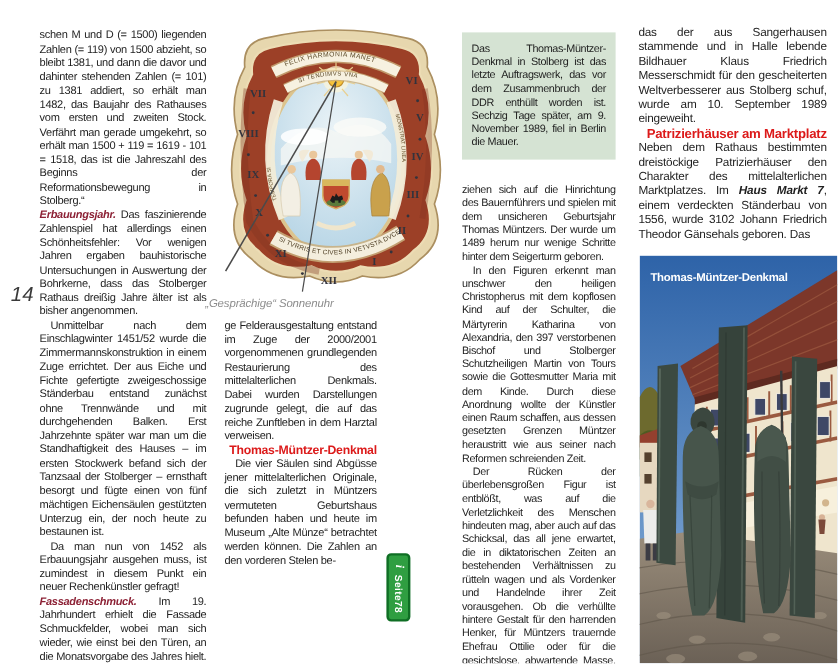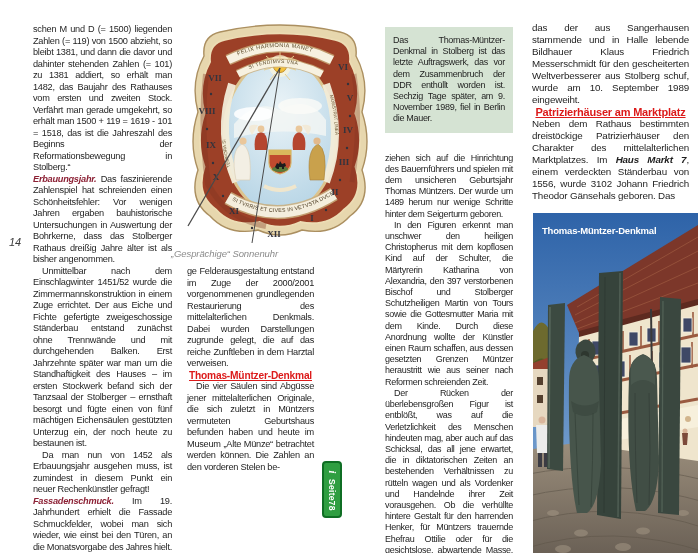--- a/index.html
+++ b/index.html
@@ -6,25 +6,25 @@
   .page{position:relative;width:698px;height:553px;background:#fff;overflow:hidden;
         font-family:"Liberation Sans",sans-serif;color:#1e1e1e;}
   .textcol{position:absolute;text-align:justify;}
   .textcol p{margin:0;}
   #col1{left:33px;top:24px;width:139px;font-size:9.2px;line-height:11.5px;letter-spacing:-0.25px;}
   #col2{left:187px;top:266px;width:127px;font-size:9.2px;line-height:11.5px;letter-spacing:-0.25px;}
   #col3{left:385px;top:27px;width:128px;font-size:9px;line-height:11.2px;letter-spacing:-0.3px;}
   #col4{left:532px;top:22px;width:157px;font-size:9.8px;line-height:12px;letter-spacing:-0.15px;}
   .ind{text-indent:9px;}
   .lead{font-style:italic;font-weight:bold;color:#8c2135;}
-  .h-red{color:#dc1a1a;font-weight:bold;font-size:10.2px;margin:7px 0 2px 0;text-align:center;letter-spacing:-0.2px;text-decoration:underline;}
+  .h-red{color:#dc1a1a;font-weight:bold;font-size:10.2px;margin:7px 0 2px 0;text-align:right;letter-spacing:-0.2px;}
   #col4 .h-red{font-size:11px;}
   .bi{font-weight:bold;font-style:italic;}
   .infobox{background:#d5e3d3;padding:8px 8px;margin-bottom:20px;text-align:justify;}
-  .pagenum{position:absolute;left:9px;top:236px;font-style:italic;font-size:11px;color:#3a3a3a;}
+  .pagenum{position:absolute;left:9px;top:236px;font-style:italic;font-size:17px;color:#3a3a3a;}
   .sundial-wrap{position:absolute;left:186px;top:14px;width:188px;height:230px;}
   .caption{position:absolute;left:171px;top:248px;width:188px;text-align:left;
            font-style:italic;font-size:9.5px;color:#8c8c8c;letter-spacing:-0.1px;}
   .tab{position:absolute;left:322px;top:461px;width:20px;height:57px;background:#2f9e41;
        border:2px solid #0f6e24;border-radius:4px;box-sizing:border-box;display:flex;
        flex-direction:column;align-items:center;justify-content:center;gap:3px;}
   .tab .ticon{color:#fff;font-weight:bold;font-style:italic;font-size:10px;
        font-family:"Liberation Serif",serif;transform:rotate(90deg);line-height:8px;}
   .tab .tlbl{writing-mode:vertical-rl;color:#fff;font-weight:bold;font-size:8.5px;letter-spacing:0.3px;}
   .photo-wrap{position:absolute;left:533px;top:213px;width:165px;height:340px;}
@@ -32,21 +32,21 @@
 </style>
 </head>
 <body>
 
 <div class="page">
 
   <span class="pagenum">14</span>
 
   <div class="textcol" id="col1">
     <p>schen M und D (= 1500) liegenden Zahlen (= 119) von 1500 abzieht, so bleibt 1381, und dann die davor und dahinter stehenden Zahlen (= 101) zu 1381 addiert, so erhält man 1482, das Baujahr des Rathauses vom ersten und zweiten Stock. Verfährt man gerade umgekehrt, so erhält man 1500 + 119 = 1619 - 101 = 1518, das ist die Jahreszahl des Beginns der Reformationsbewegung in Stolberg.“</p>
-    <p><span class="lead">Erbauungsjahr.</span><span> Das faszinierende Zahlenspiel hat schreienden einen Schönheitsfehler: Vor wenigen Jahren ergaben bauhistorische Untersuchungen in Auswertung der Bohrkerne, dass das Stolberger Rathaus dreißig Jahre älter ist als bisher angenommen.</span></p>
+    <p><span class="lead">Erbauungsjahr.</span><span> Das faszinierende Zahlenspiel hat allerdings einen Schönheitsfehler: Vor wenigen Jahren ergaben bauhistorische Untersuchungen in Auswertung der Bohrkerne, dass das Stolberger Rathaus dreißig Jahre älter ist als bisher angenommen.</span></p>
     <p class="ind">Unmittelbar nach dem Einschlagwinter 1451/52 wurde die Zimmermannskonstruktion in einem Zuge errichtet. Der aus Eiche und Fichte gefertigte zweigeschossige Ständerbau entstand zunächst ohne Trennwände und mit durchgehenden Balken. Erst Jahrzehnte später war man um die Standhaftigkeit des Hauses – im ersten Stockwerk befand sich der Tanzsaal der Stolberger – ernsthaft besorgt und fügte einen von fünf mächtigen Eichensäulen gestützten Unterzug ein, der noch heute zu bestaunen ist.</p>
     <p class="ind">Da man nun von 1452 als Erbauungsjahr ausgehen muss, ist zumindest in diesem Punkt ein neuer Rechenkünstler gefragt!</p>
     <p><span class="lead">Fassadenschmuck.</span><span> Im 19. Jahrhundert erhielt die Fassade Schmuckfelder, wobei man sich wieder, wie einst bei den Türen, an die Monatsvorgabe des Jahres hielt. Die heuti-</span></p>
   </div>
 
   <div class="sundial-wrap">
     <svg viewBox="0 0 188 230" width="188" height="230">
       <defs>
         <radialGradient id="skyov" cx="50%" cy="32%" r="75%">
           <stop offset="0" stop-color="#eaf3f7"></stop>

